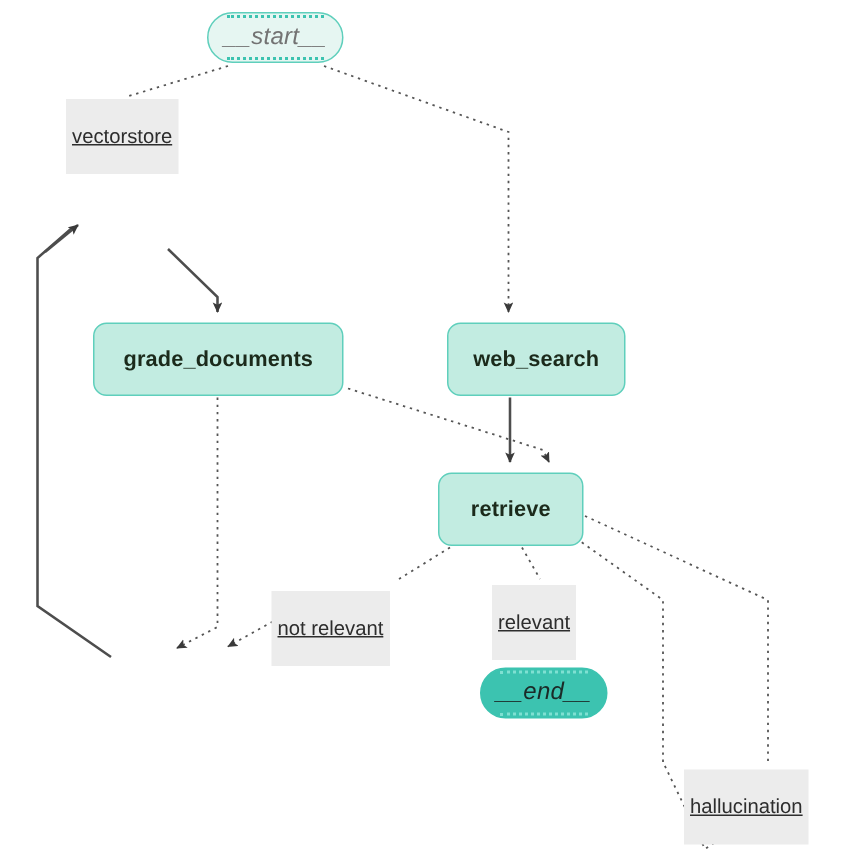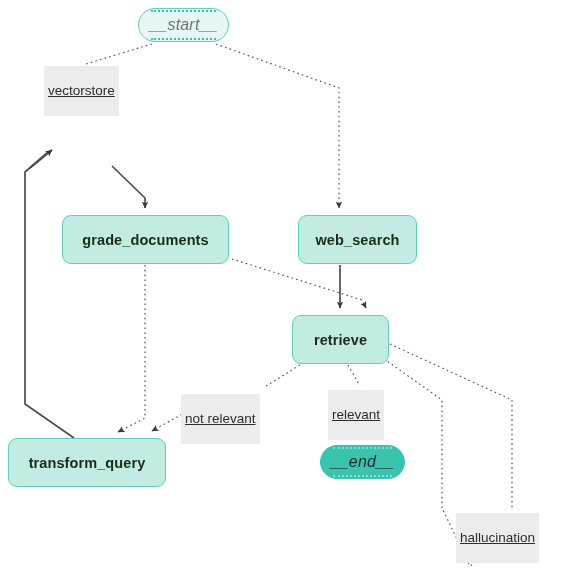--- a/index.html
+++ b/index.html
@@ -165,23 +165,20 @@
   </div>
 
   <div class="node" style="left:298px; top:215px; width:119px; height:49px;">
     <span>web_search</span>
   </div>
 
   <div class="node" style="left:292px; top:315px; width:97px; height:49px;">
     <span>retrieve</span>
   </div>
 
-  <div class="node" style="left:8px; top:438px; width:158px; height:49px;">
-    <span>transform_query</span>
-  </div>
 
   <div class="node terminal end" style="left:320px; top:445px; width:85px; height:34px;">
     <span>__end__</span>
   </div>
 
   <div class="edge-label" style="left:44px; top:66px;">vectorstore</div>
 
   <div class="edge-label" style="left:181px; top:394px;">not relevant</div>
 
   <div class="edge-label" style="left:328px; top:390px;">relevant</div>

